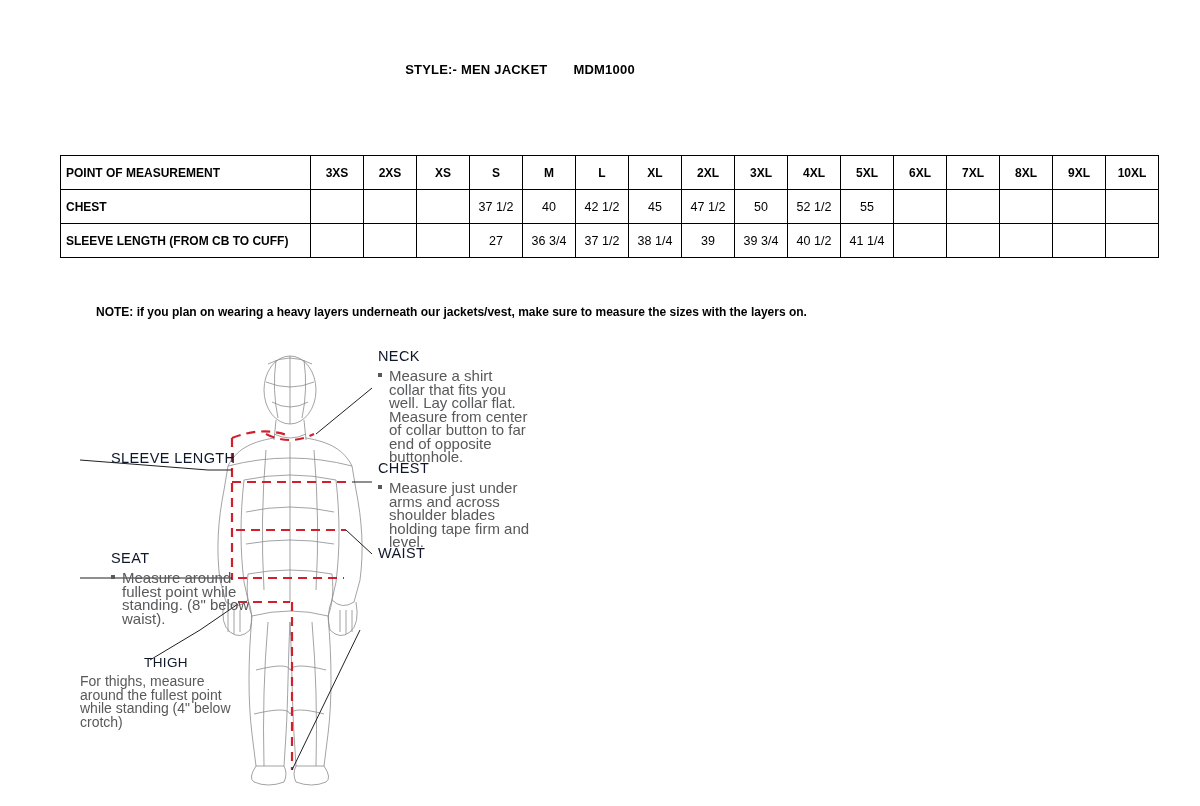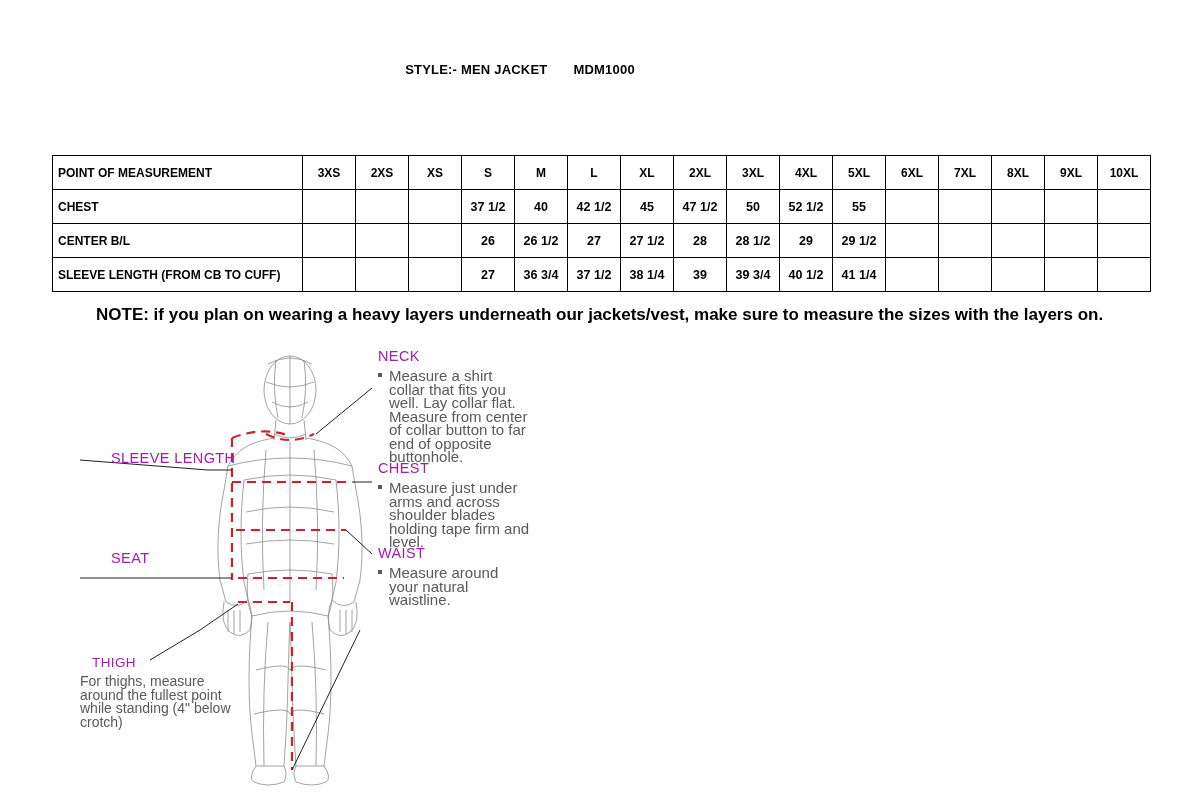--- a/index.html
+++ b/index.html
@@ -26,21 +26,21 @@
     font-size: 13px;
     font-weight: bold;
     letter-spacing: 0.2px;
   }
   .doc-title .style-label { margin-right: 26px; }
 
   
   .size-table {
     position: absolute;
     top: 155px;
-    left: 52px;
+    left: 60px;
     width: 1089px;
     border-collapse: collapse;
     table-layout: fixed;
     font-size: 12px;
   }
   .size-table th,
   .size-table td {
     border: 1px solid #000;
     height: 33px;
     padding: 0;
@@ -49,51 +49,51 @@
     vertical-align: middle;
     font-size: 12px;
   }
   .size-table th.row-head,
   .size-table td.row-head {
     text-align: left;
     padding-left: 5px;
     width: 250px;
   }
   .size-table td.val {
-    font-weight: bold;
+    font-weight: normal;
     font-size: 12.5px;
   }
   .size-table col.size-col { width: 53px; }
 
   
   .note {
     position: absolute;
     top: 305px;
     left: 56px;
-    font-size: 17px;
+    font-size: 12px;
     font-weight: bold;
     padding-left: 40px;
   }
 
   
   .diagram {
     position: absolute;
     top: 330px;
     left: 0;
     width: 1200px;
     height: 470px;
   }
   .callout {
     position: absolute;
     color: #58595b;
   }
   .callout .co-title {
     font-size: 14.5px;
     letter-spacing: 0.4px;
-    color: #a21caf;
+    color: #0f172a;
     margin-bottom: 5px;
   }
   .callout .co-body {
     font-size: 15px;
     line-height: 13.5px;
     color: #58595b;
     position: relative;
     padding-left: 11px;
   }
   .callout .co-body::before {
@@ -183,39 +183,20 @@
       <td class="val">50</td>
       <td class="val">52 1/2</td>
       <td class="val">55</td>
       <td class="val"></td>
       <td class="val"></td>
       <td class="val"></td>
       <td class="val"></td>
       <td class="val"></td>
     </tr>
     <tr>
-      <td class="row-head">CENTER B/L</td>
-      <td class="val"></td>
-      <td class="val"></td>
-      <td class="val"></td>
-      <td class="val">26</td>
-      <td class="val">26 1/2</td>
-      <td class="val">27</td>
-      <td class="val">27 1/2</td>
-      <td class="val">28</td>
-      <td class="val">28 1/2</td>
-      <td class="val">29</td>
-      <td class="val">29 1/2</td>
-      <td class="val"></td>
-      <td class="val"></td>
-      <td class="val"></td>
-      <td class="val"></td>
-      <td class="val"></td>
-    </tr>
-    <tr>
       <td class="row-head">SLEEVE LENGTH (FROM CB TO CUFF)</td>
       <td class="val"></td>
       <td class="val"></td>
       <td class="val"></td>
       <td class="val">27</td>
       <td class="val">36 3/4</td>
       <td class="val">37 1/2</td>
       <td class="val">38 1/4</td>
       <td class="val">39</td>
       <td class="val">39 3/4</td>
@@ -327,30 +308,30 @@
     <div class="co-body">Measure a shirt collar that fits you well. Lay collar flat. Measure from center of collar button to far end of opposite buttonhole.</div>
   </div>
 
   <div class="callout right" style="top:130px; left:378px; width:155px;">
     <div class="co-title">CHEST</div>
     <div class="co-body">Measure just under arms and across shoulder blades holding tape firm and level.</div>
   </div>
 
   <div class="callout right" style="top:215px; left:378px; width:150px;">
     <div class="co-title">WAIST</div>
-    <div class="co-body">Measure around your natural waistline.</div>
   </div>
 
 
   <div class="callout left" style="top:120px; left:78px; width:160px;">
     <div class="co-title">SLEEVE LENGTH</div>
   </div>
 
   <div class="callout left" style="top:220px; left:78px; width:150px;">
     <div class="co-title">SEAT</div>
+    <div class="co-body">Measure around fullest point while standing. (8" below waist).</div>
   </div>
 
   <div class="callout thigh nobullet" style="top:325px; left:80px; width:160px;">
-    <div class="co-title" style="padding-left:12px;">THIGH</div>
+    <div class="co-title" style="padding-left:12px;text-align:center;">THIGH</div>
     <div class="co-body">For thighs, measure around the fullest point while standing (4" below crotch)</div>
   </div>
 
 </div>
 
 </body></html>

